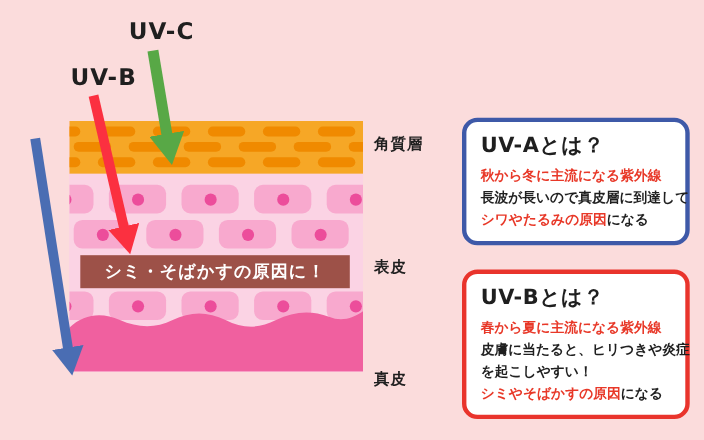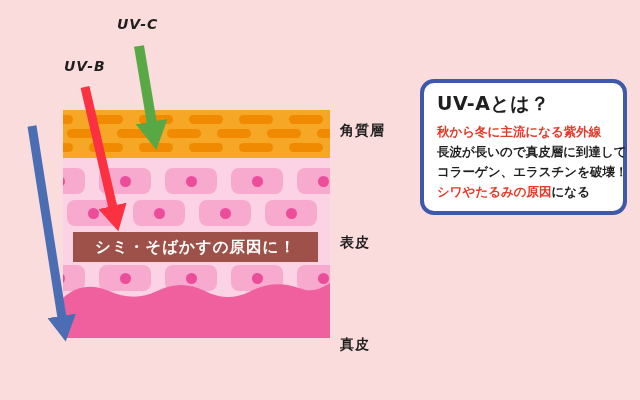--- a/index.html
+++ b/index.html
@@ -8,21 +8,21 @@
     --epidermis-bg:#fbd3e4; --cell-fill:#f8a9ce; --cell-dot:#ec4d9b;
     --dermis-fill:#f0609f; --spot-box-bg:#9d5148; --wrinkle-box-bg:#4769a7;
     --uva-border:#3e59a8; --uvb-border:#e9342c;
     --arrow-uva:#4a6db3; --arrow-uvb:#fb3040; --arrow-uvc:#58a846;
   }
   html,body{margin:0;padding:0;}
   body{font-family:"DejaVu Sans","Liberation Sans",sans-serif;background:var(--page-bg);}
   .stage{position:relative;width:640px;height:400px;background:var(--page-bg);overflow:hidden;}
 
   
-  .uv-label{position:absolute;font-size:14px;font-weight:700;color:var(--text-black);letter-spacing:1px;font-style:italic;}
+  .uv-label{position:absolute;font-size:21px;font-weight:700;color:var(--text-black);letter-spacing:1px;}
   .uv-label.a{left:14px;top:96px;}
   .uv-label.b{left:64px;top:58px;}
   .uv-label.c{left:117px;top:16px;}
 
   
   .skin{position:absolute;left:63px;top:110px;width:267px;height:228px;overflow:hidden;background:var(--epidermis-bg);}
   .stratum{position:absolute;left:0;top:0;width:267px;height:48px;background:var(--stratum-bg);overflow:hidden;}
   .dash{position:absolute;width:34px;height:9px;border-radius:5px;background:var(--stratum-dash);}
   .epidermis{position:absolute;left:0;top:48px;width:267px;height:214px;background:var(--epidermis-bg);overflow:hidden;}
   .cell{position:absolute;width:52px;height:26px;border-radius:8px;background:var(--cell-fill);}
@@ -36,21 +36,21 @@
   
   .layer-label{position:absolute;font-size:14px;font-weight:700;color:var(--text-black);letter-spacing:1px;}
   .layer-label.l1{left:340px;top:122px;}
   .layer-label.l2{left:340px;top:234px;}
   .layer-label.l3{left:340px;top:336px;}
 
   
   .arrows{position:absolute;left:0;top:0;width:640px;height:400px;pointer-events:none;}
 
   
-  .info-box{position:absolute;left:420px;width:207px;background:#ffffff;border-radius:14px;padding:8px 12px 9px 13px;box-sizing:border-box;}
+  .info-box{position:absolute;left:420px;width:207px;background:#ffffff;border-radius:14px;padding:8px 12px 9px 13px;box-sizing:border-box;margin-top:28px;}
   .info-box.uva{top:79px;min-height:114px;border:4px solid var(--uva-border);}
   .info-box.uvb{top:217px;min-height:108px;border:4px solid var(--uvb-border);}
   .info-title{font-size:19px;font-weight:800;color:var(--text-black);margin-bottom:5px;letter-spacing:0.5px;}
   .info-line{font-size:12.5px;font-weight:700;line-height:20px;color:var(--text-black);white-space:nowrap;}
   .seg{color:var(--text-black);}
   .seg.red{color:var(--accent-red);}
 </style>
 </head>
 <body>
 
@@ -126,18 +126,24 @@
     </defs>
     <line x1="32" y1="126" x2="62" y2="318" style="stroke:var(--arrow-uva)" stroke-width="9" marker-end="url(#head-a)"></line>
     <line x1="85" y1="87" x2="113" y2="208" style="stroke:var(--arrow-uvb)" stroke-width="9" marker-end="url(#head-b)"></line>
     <line x1="139" y1="46" x2="152" y2="124" style="stroke:var(--arrow-uvc)" stroke-width="10" marker-end="url(#head-c)"></line>
   </svg>
 
   <div class="info-box uva">
     <div class="info-title">UV-Aとは？</div>
     <div class="info-line"><span class="seg red">秋から冬に主流になる紫外線</span></div>
     <div class="info-line"><span class="seg">長波が長いので真皮層に到達して</span></div>
-    <div class="info-line"><span class="seg">コラーゲン、エラスチンを破壊！</span></div>
     <div class="info-line"><span class="seg red">シワやたるみの原因</span><span class="seg">になる</span></div>
   </div>
 
+  <div class="info-box uvb">
+    <div class="info-title">UV-Bとは？</div>
+    <div class="info-line"><span class="seg red">春から夏に主流になる紫外線</span></div>
+    <div class="info-line"><span class="seg">皮膚に当たると、ヒリつきや炎症</span></div>
+    <div class="info-line"><span class="seg">を起こしやすい！</span></div>
+    <div class="info-line"><span class="seg red">シミやそばかすの原因</span><span class="seg">になる</span></div>
+  </div>
 
 </div>
 
 </body></html>

